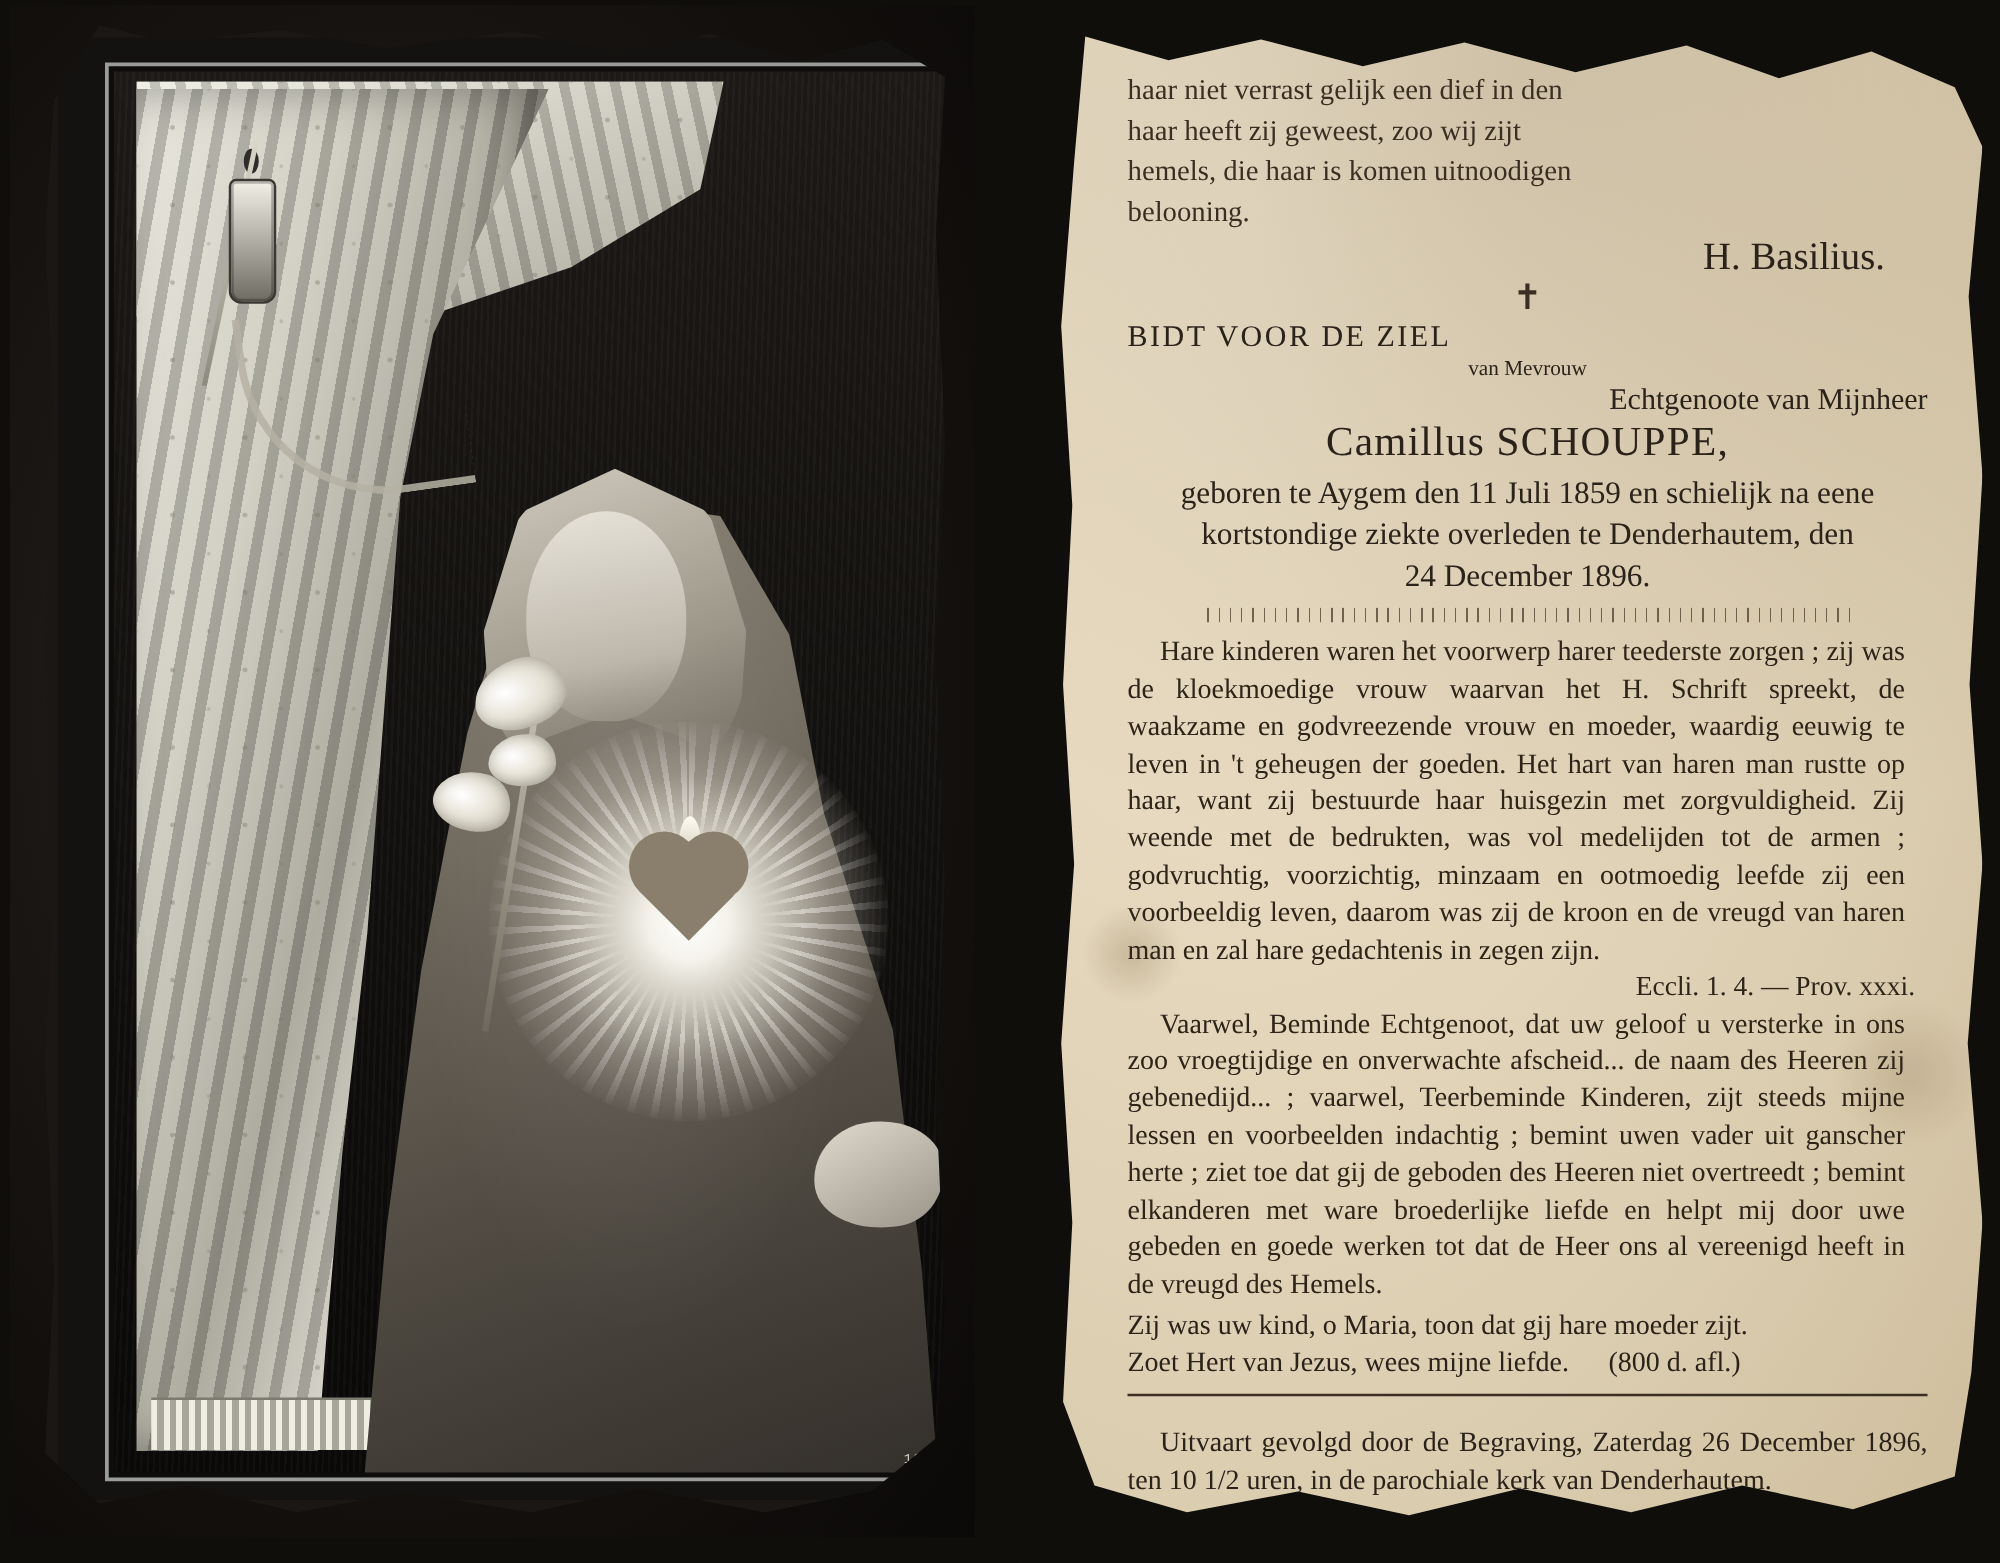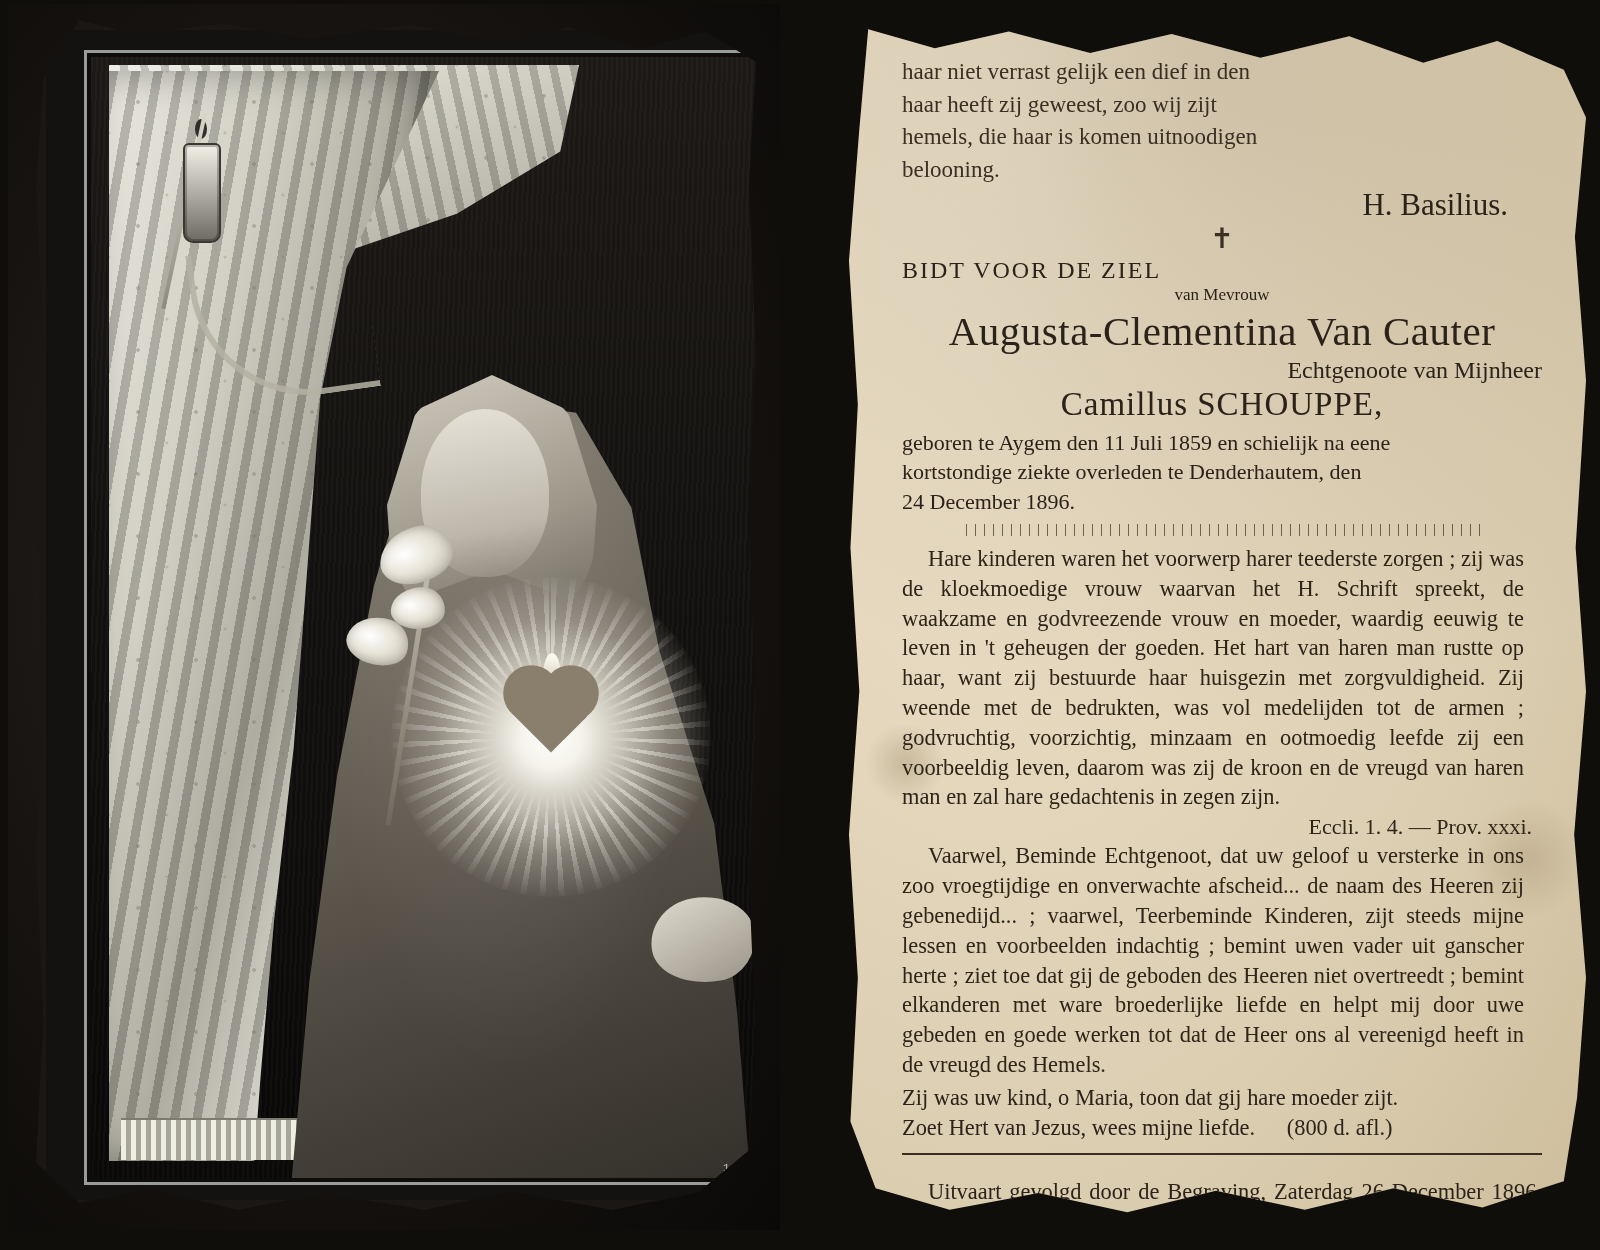--- a/index.html
+++ b/index.html
@@ -386,23 +386,23 @@
     font-size: 24px;
     margin: 0 0 2px 0;
   }
   .husband {
     text-align: center;
     font-size: 33px;
     letter-spacing: 1px;
     margin: 1px 0 5px 0;
   }
   .born {
-    font-size: 22px;
+    font-size: 25px;
     line-height: 1.34;
-    text-align: left;
+    text-align: center;
     margin: 0 0 4px 0;
   }
   .born .ln { display: block; }
   .squiggle {
     height: 12px;
     margin: 8px auto 8px auto;
     width: 520px;
     background:
       repeating-linear-gradient(90deg, transparent 0 4px, #4a3c2b 4px 5px, transparent 5px 9px);
     -webkit-mask-image: repeating-linear-gradient(90deg, #000 0 10px, #000 10px 20px);
@@ -514,21 +514,20 @@
           <span class="ln">haar heeft zij geweest, zoo wij zijt</span>
           <span class="ln">hemels, die haar is komen uitnoodigen</span>
           <span class="ln">belooning.</span>
         </div>
         <div class="attrib">H. Basilius.</div>
 
         <div class="cross">✝</div>
 
         <div class="bidt">BIDT VOOR DE ZIEL</div>
         <div class="van-mevrouw">van Mevrouw</div>
-        <div class="name">Augusta-Clementina Van Cauter</div>
         <div class="echtg">Echtgenoote van Mijnheer</div>
         <div class="husband">Camillus SCHOUPPE,</div>
 
         <div class="born">
           <span class="ln">geboren te Aygem den 11 Juli 1859 en schielijk na eene</span>
           <span class="ln">kortstondige ziekte overleden te Denderhautem, den</span>
           <span class="ln">24 December 1896.</span>
         </div>
 
         <div class="squiggle"></div>

